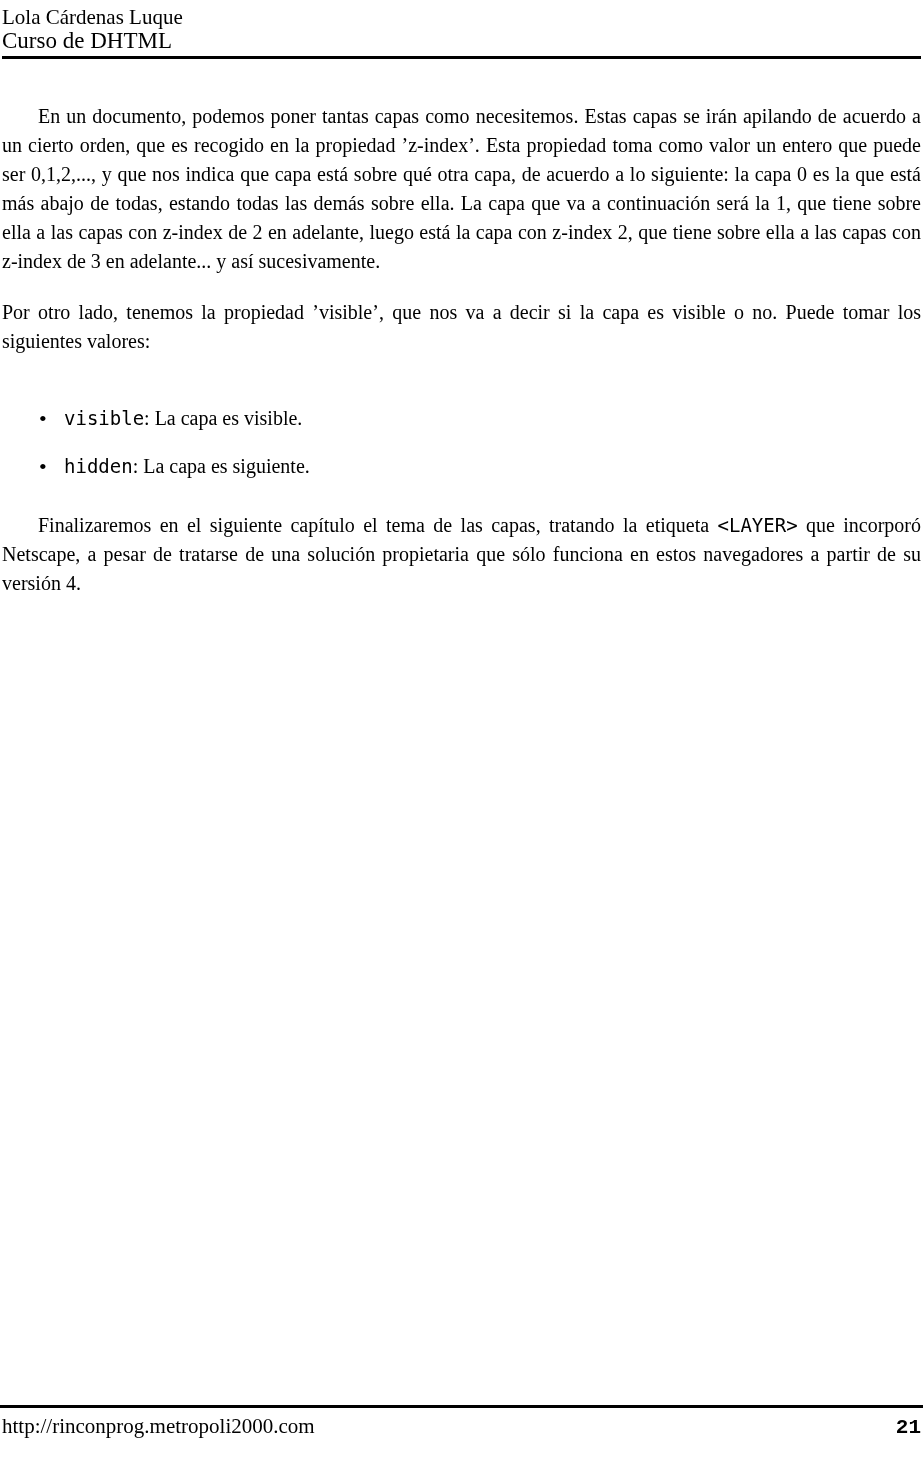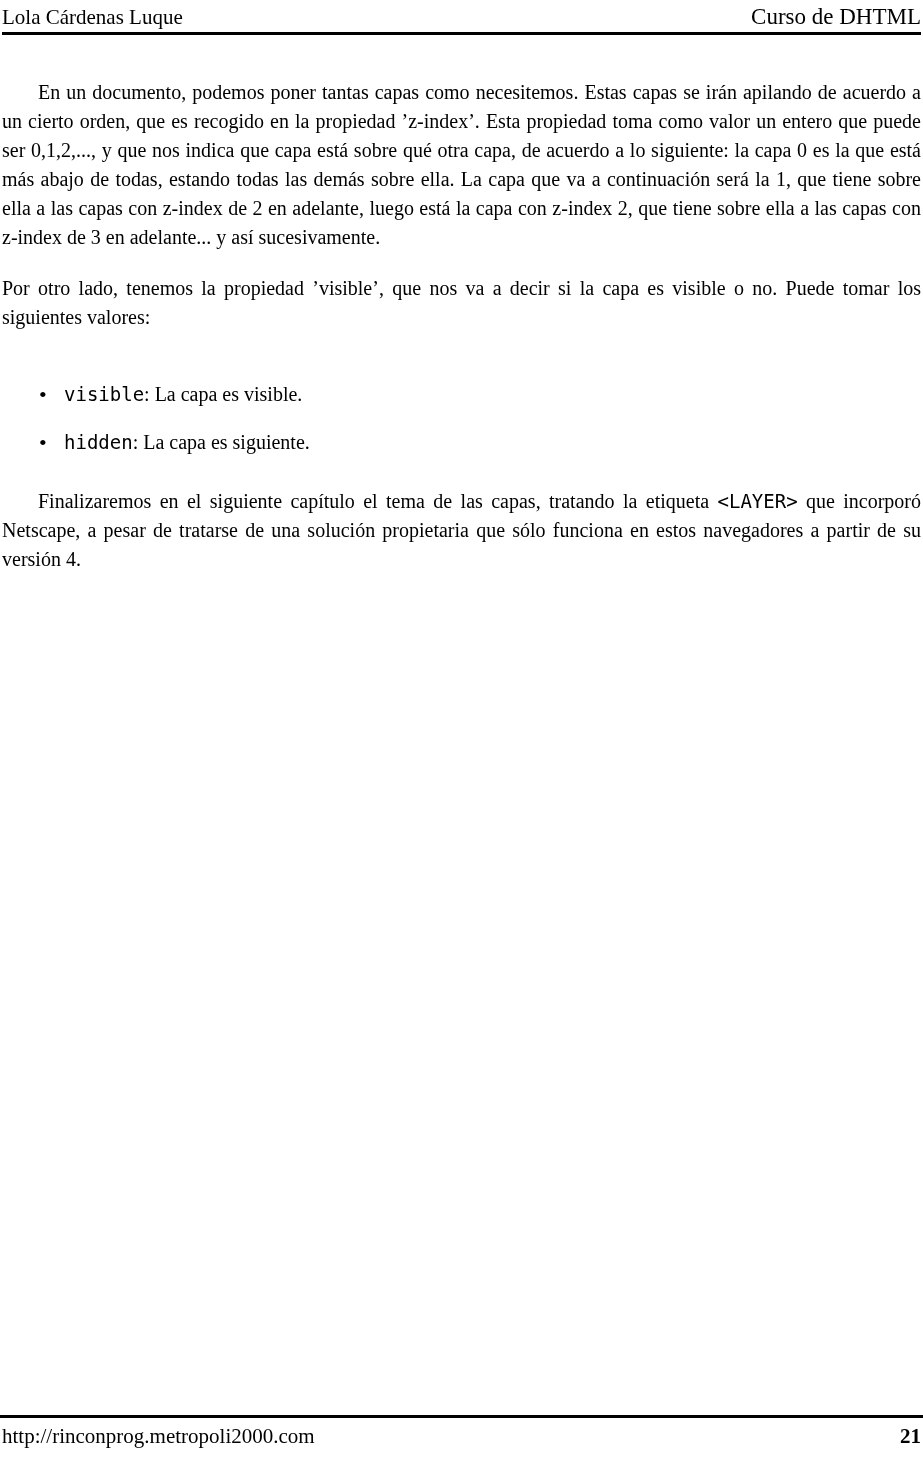--- a/index.html
+++ b/index.html
@@ -8,21 +8,21 @@
     background: #ffffff; color: #000000;
     font-family: "Liberation Serif", "DejaVu Serif", serif;
     position: relative; overflow: hidden;
   }
   .page { position: absolute; inset: 0; padding: 0 2px; box-sizing: border-box; }
 
   .header {
     display: flex; justify-content: space-between; align-items: baseline;
     padding: 5px 0 3px 0;
     border-bottom: 3px solid #000;
-    font-size: 21px; line-height: 24px;
+    font-size: 21px; line-height: 24px; flex-direction: column;
   }
   .header .course-title { font-weight: normal; font-size: 23px; }
 
   .content {
     margin-top: 43px;
     font-size: 20px; line-height: 29px;
     text-align: justify;
   }
   .para { margin: 22px 0 0 0; }
   .para:first-child { margin-top: 0; }
@@ -39,25 +39,25 @@
   .item-text { flex: 1; }
 
   .mono {
     font-family: "DejaVu Sans Mono", "Liberation Mono", monospace;
     font-size: 19px;
   }
 
   .footer {
     position: absolute; left: 0; right: 0; bottom: 0;
     border-top: 3px solid #000;
-    padding: 6px 2px 10px 2px;
+    padding: 6px 2px 18px 2px;
     display: flex; justify-content: space-between; align-items: baseline;
     font-size: 21px; line-height: 24px;
   }
-  .footer .page-number { font-weight: bold; }
+  .footer .page-number { font-weight: bold; font-family: Liberation Mono, monospace; }
 </style>
 </head>
 <body>
 
 <div class="page">
 
   <div class="header">
     <span class="author">Lola Cárdenas Luque</span>
     <span class="course-title">Curso de DHTML</span>
   </div>

